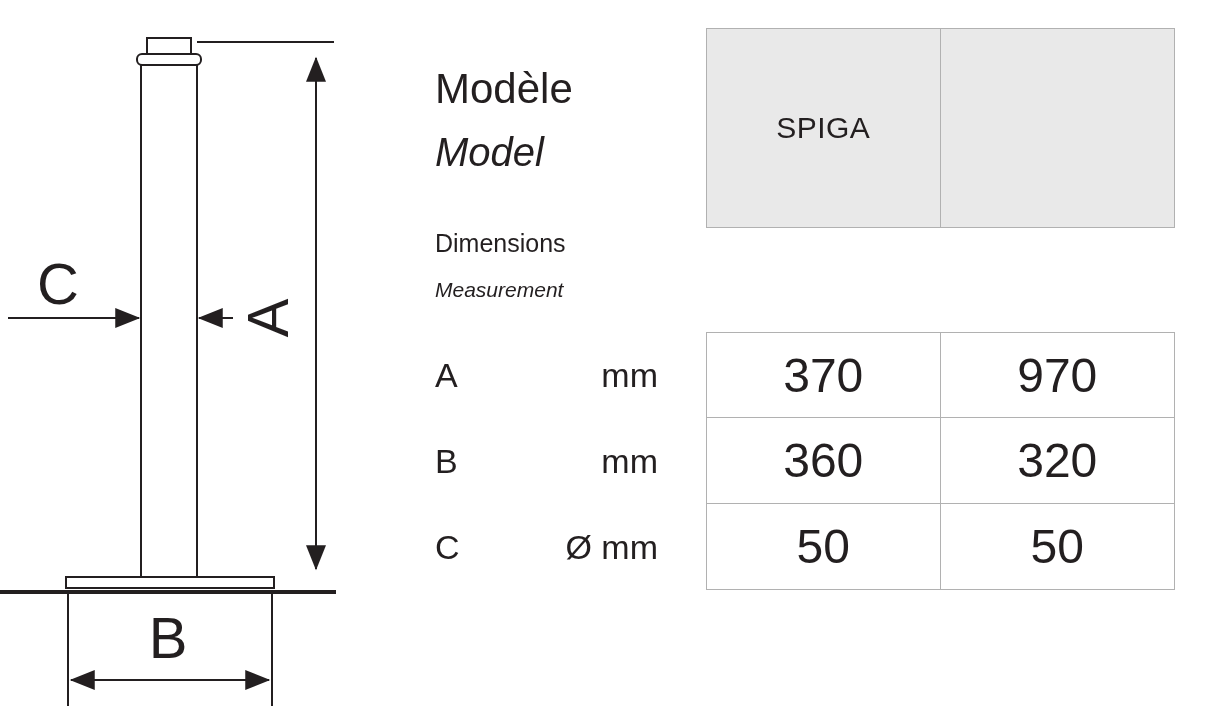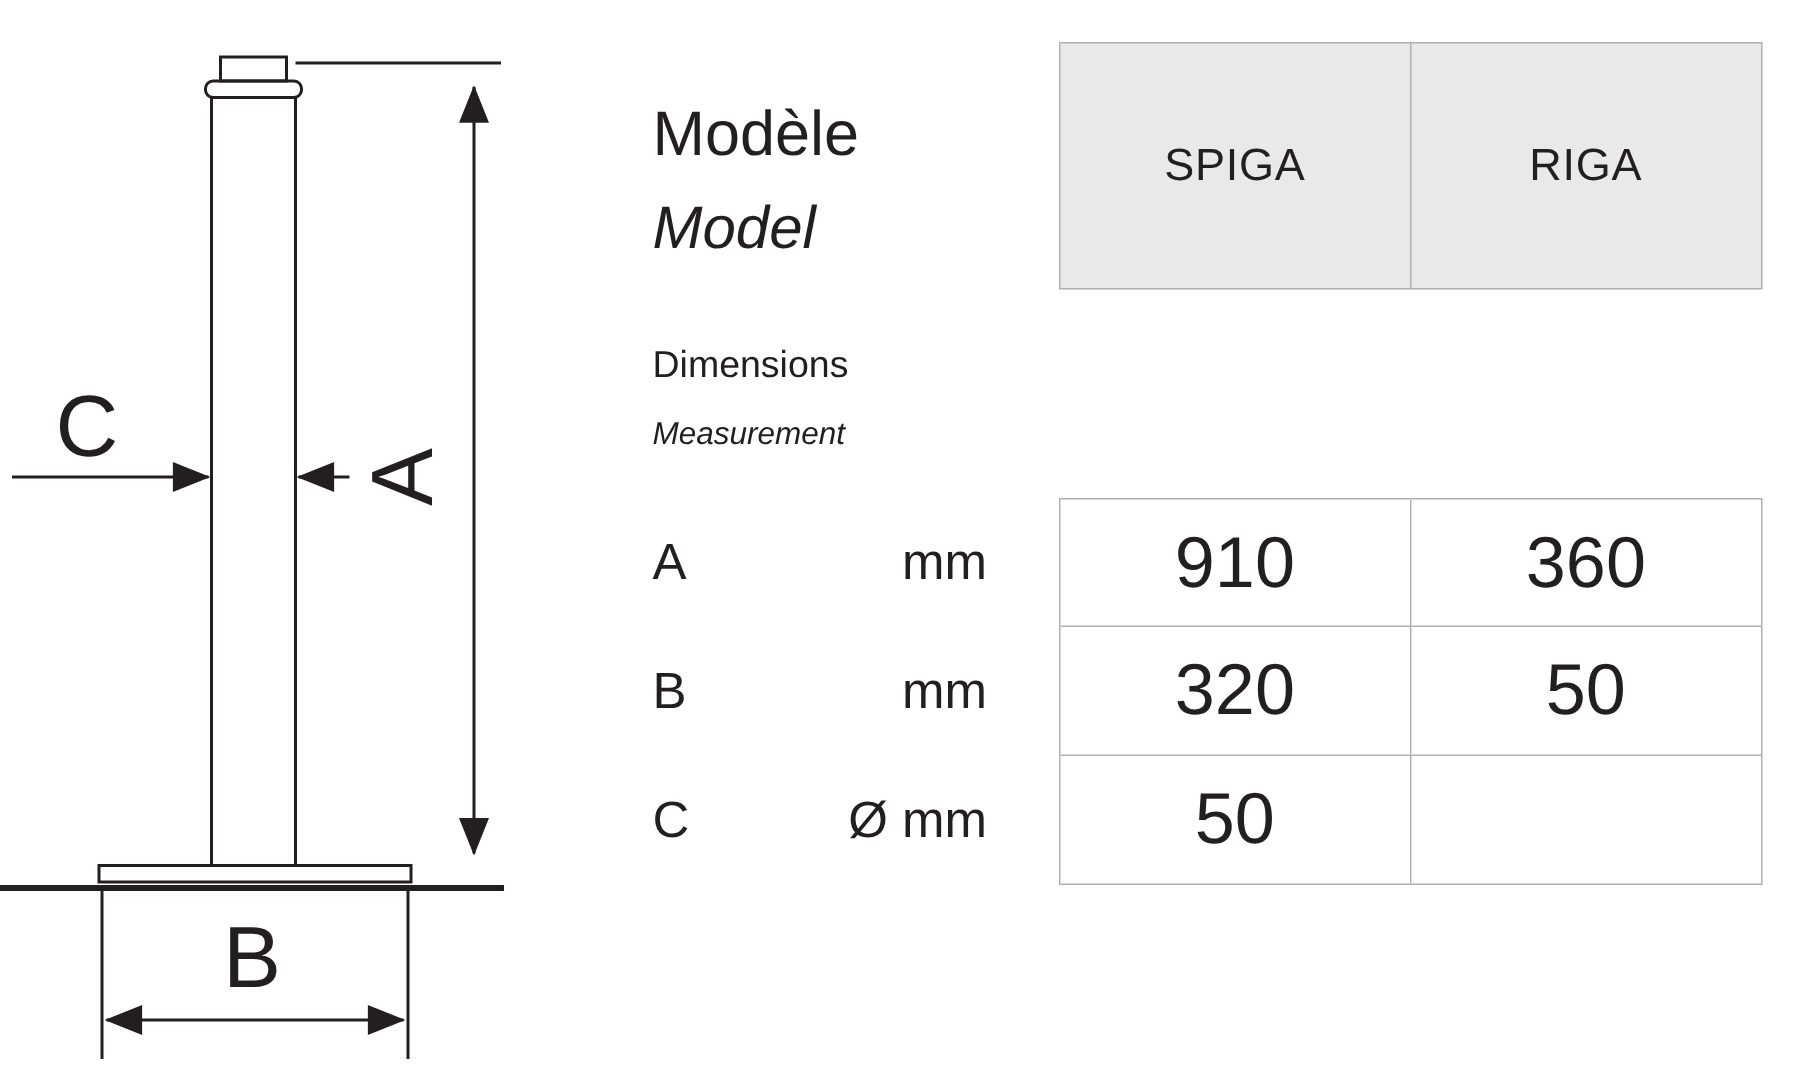--- a/index.html
+++ b/index.html
@@ -43,21 +43,21 @@
     justify-content: space-between;
     font-size: 34px;
   }
   .dim-row-a { top: 332px; }
   .dim-row-b { top: 418px; }
   .dim-row-c { top: 504px; }
   
   .model-table {
     position: absolute;
     left: 706px; top: 28px;
-    width: 469px; height: 165px;
+    width: 469px; height: 200px;
     box-sizing: border-box;
     border: 1px solid #b1b1b1;
     background: #e9e9e9;
     display: grid;
     grid-template-columns: 1fr 1fr;
   }
   .model-cell {
     display: flex;
     align-items: center;
     justify-content: center;
@@ -131,24 +131,24 @@
     <span>B</span>
     <span>mm</span>
   </div>
   <div class="dim-row dim-row-c">
     <span>C</span>
     <span>Ø mm</span>
   </div>
 
   <div class="model-table">
     <div class="model-cell">SPIGA</div>
-    <div class="model-cell">RIGA</div>
   </div>
 
   <div class="value-table">
-    <div class="value-cell">910</div>
+    <div class="value-cell">370</div>
+    <div class="value-cell">970</div>
     <div class="value-cell">360</div>
     <div class="value-cell">320</div>
     <div class="value-cell">50</div>
     <div class="value-cell">50</div>
   </div>
 
 </div>
 
 </body></html>

